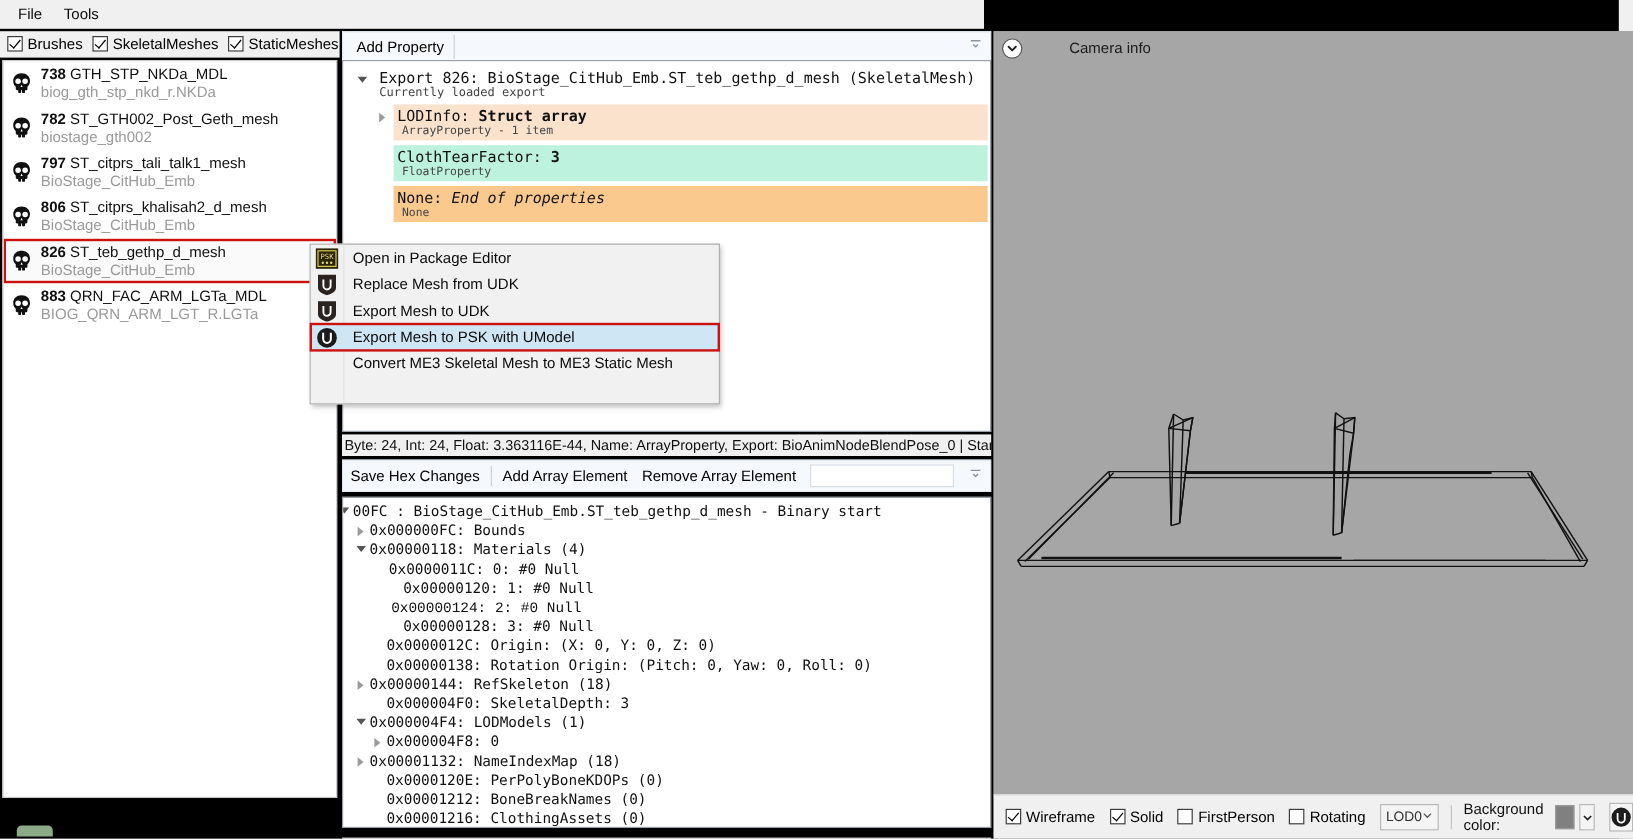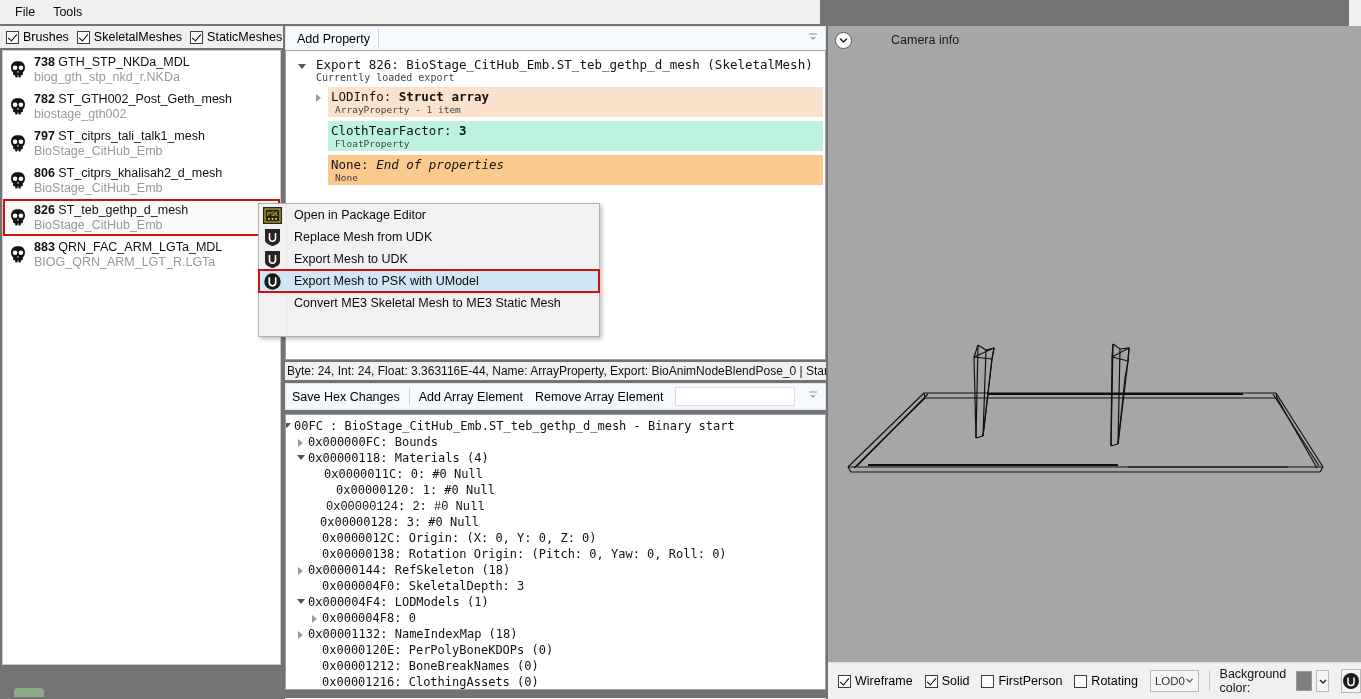--- a/index.html
+++ b/index.html
@@ -8,21 +8,21 @@
     width: 1361px; height: 699px;
     overflow: hidden;
     background: #f0f0f0;
     font-family: "Liberation Sans", sans-serif;
     font-size: 12px;
     color: #000;
   }
   #app {
     position: relative;
     width: 1349px; height: 699px;
-    background: #737373;
+    background: #000000;
   }
 
   
   .menubar {
     position: absolute; left: 0; top: 0; width: 820px; height: 24px;
     background: #f0f0f0;
     display: flex; align-items: center;
     padding-left: 6px;
   }
   .menubar .mi {
@@ -30,21 +30,21 @@
   }
 
   
   .filterbar {
     position: absolute; left: 0; top: 26px; width: 283px; height: 22px;
     display: flex; align-items: center; gap: 2px;
     padding-left: 6px;
     background: #f0f0f0;
   }
   .cbx {
-    display: inline-flex; align-items: flex-end; gap: 4px;
+    display: inline-flex; align-items: flex-start; gap: 4px;
     font-size: 12.5px; cursor: default; margin-right: 6px;
   }
   .cbx .box {
     width: 13px; height: 13px; border: 1px solid #3c3c3c; background: #fff;
     position: relative; flex: 0 0 auto;
   }
   .cbx .box.checked::after {
     content: ""; position: absolute; left: 3px; top: 0px;
     width: 4px; height: 8px;
     border: solid #000; border-width: 0 1.6px 1.6px 0;
@@ -382,21 +382,21 @@
       </span>
     </div>
 
     <div class="binpanel" id="bin-rows">
         <div class="binrow"><span class="arrow tri tri-down" style="left:-3px;"></span><span style="padding-left:8px;">00FC : BioStage_CitHub_Emb.ST_teb_gethp_d_mesh - Binary start</span></div>
         <div class="binrow"><span class="arrow tri tri-right" style="left:12px;"></span><span style="padding-left:22px;">0x000000FC: Bounds</span></div>
         <div class="binrow"><span class="arrow tri tri-down" style="left:11px;"></span><span style="padding-left:22px;">0x00000118: Materials (4)</span></div>
         <div class="binrow"><span style="padding-left:38px;">0x0000011C: 0: #0 Null</span></div>
         <div class="binrow"><span style="padding-left:50px;">0x00000120: 1: #0 Null</span></div>
         <div class="binrow"><span style="padding-left:40px;font-family:Liberation Mono, monospace;">0x00000124: 2: #0 Null</span></div>
-        <div class="binrow"><span style="padding-left:34px;">0x00000128: 3: #0 Null</span></div>
+        <div class="binrow"><span style="padding-left:50px;">0x00000128: 3: #0 Null</span></div>
         <div class="binrow"><span style="padding-left:36px;">0x0000012C: Origin: (X: 0, Y: 0, Z: 0)</span></div>
         <div class="binrow"><span style="padding-left:36px;">0x00000138: Rotation Origin: (Pitch: 0, Yaw: 0, Roll: 0)</span></div>
         <div class="binrow"><span class="arrow tri tri-right" style="left:12px;"></span><span style="padding-left:22px;">0x00000144: RefSkeleton (18)</span></div>
         <div class="binrow"><span style="padding-left:36px;">0x000004F0: SkeletalDepth: 3</span></div>
         <div class="binrow"><span class="arrow tri tri-down" style="left:11px;"></span><span style="padding-left:22px;">0x000004F4: LODModels (1)</span></div>
         <div class="binrow"><span class="arrow tri tri-right" style="left:26px;"></span><span style="padding-left:36px;">0x000004F8: 0</span></div>
         <div class="binrow"><span class="arrow tri tri-right" style="left:12px;"></span><span style="padding-left:22px;">0x00001132: NameIndexMap (18)</span></div>
         <div class="binrow"><span style="padding-left:36px;">0x0000120E: PerPolyBoneKDOPs (0)</span></div>
         <div class="binrow"><span style="padding-left:36px;">0x00001212: BoneBreakNames (0)</span></div>
         <div class="binrow"><span style="padding-left:36px;">0x00001216: ClothingAssets (0)</span></div>

